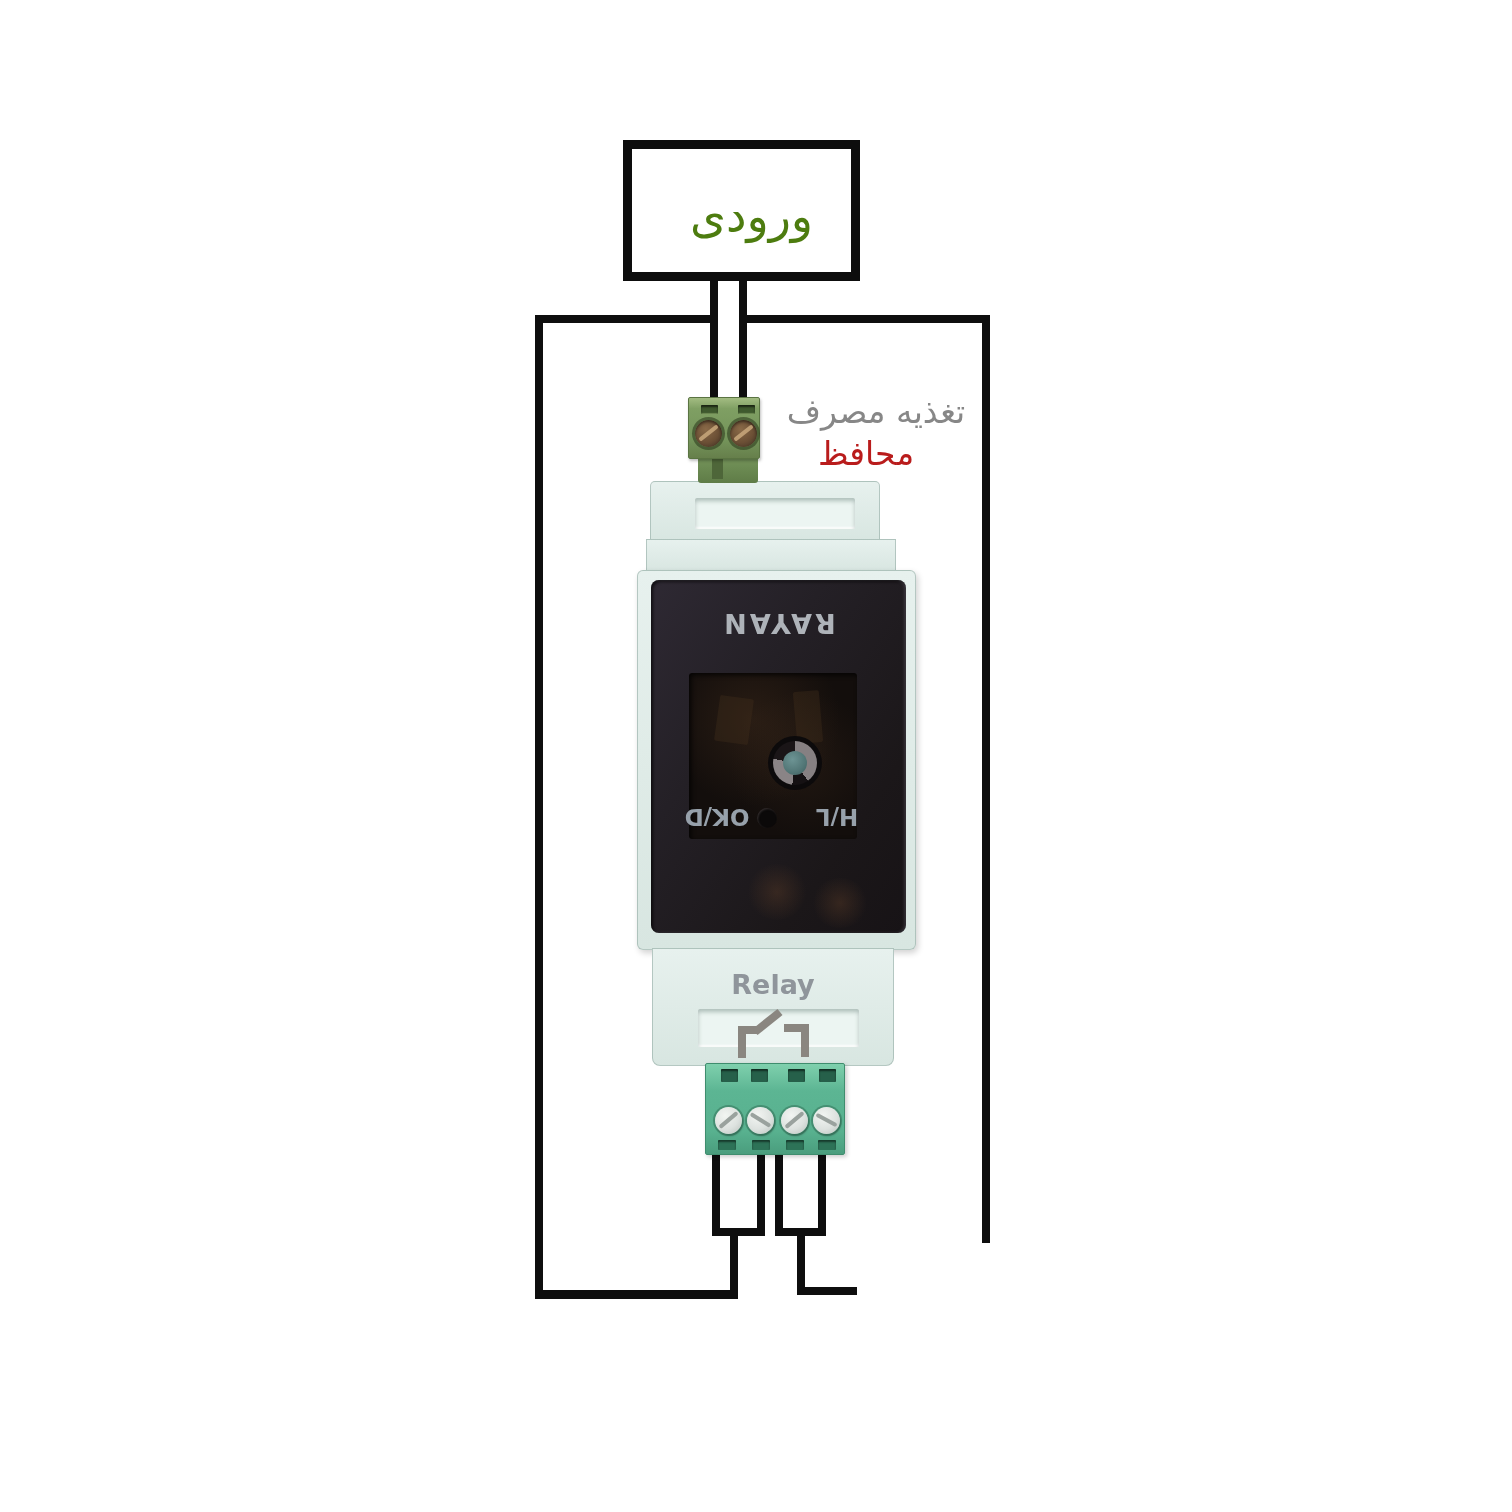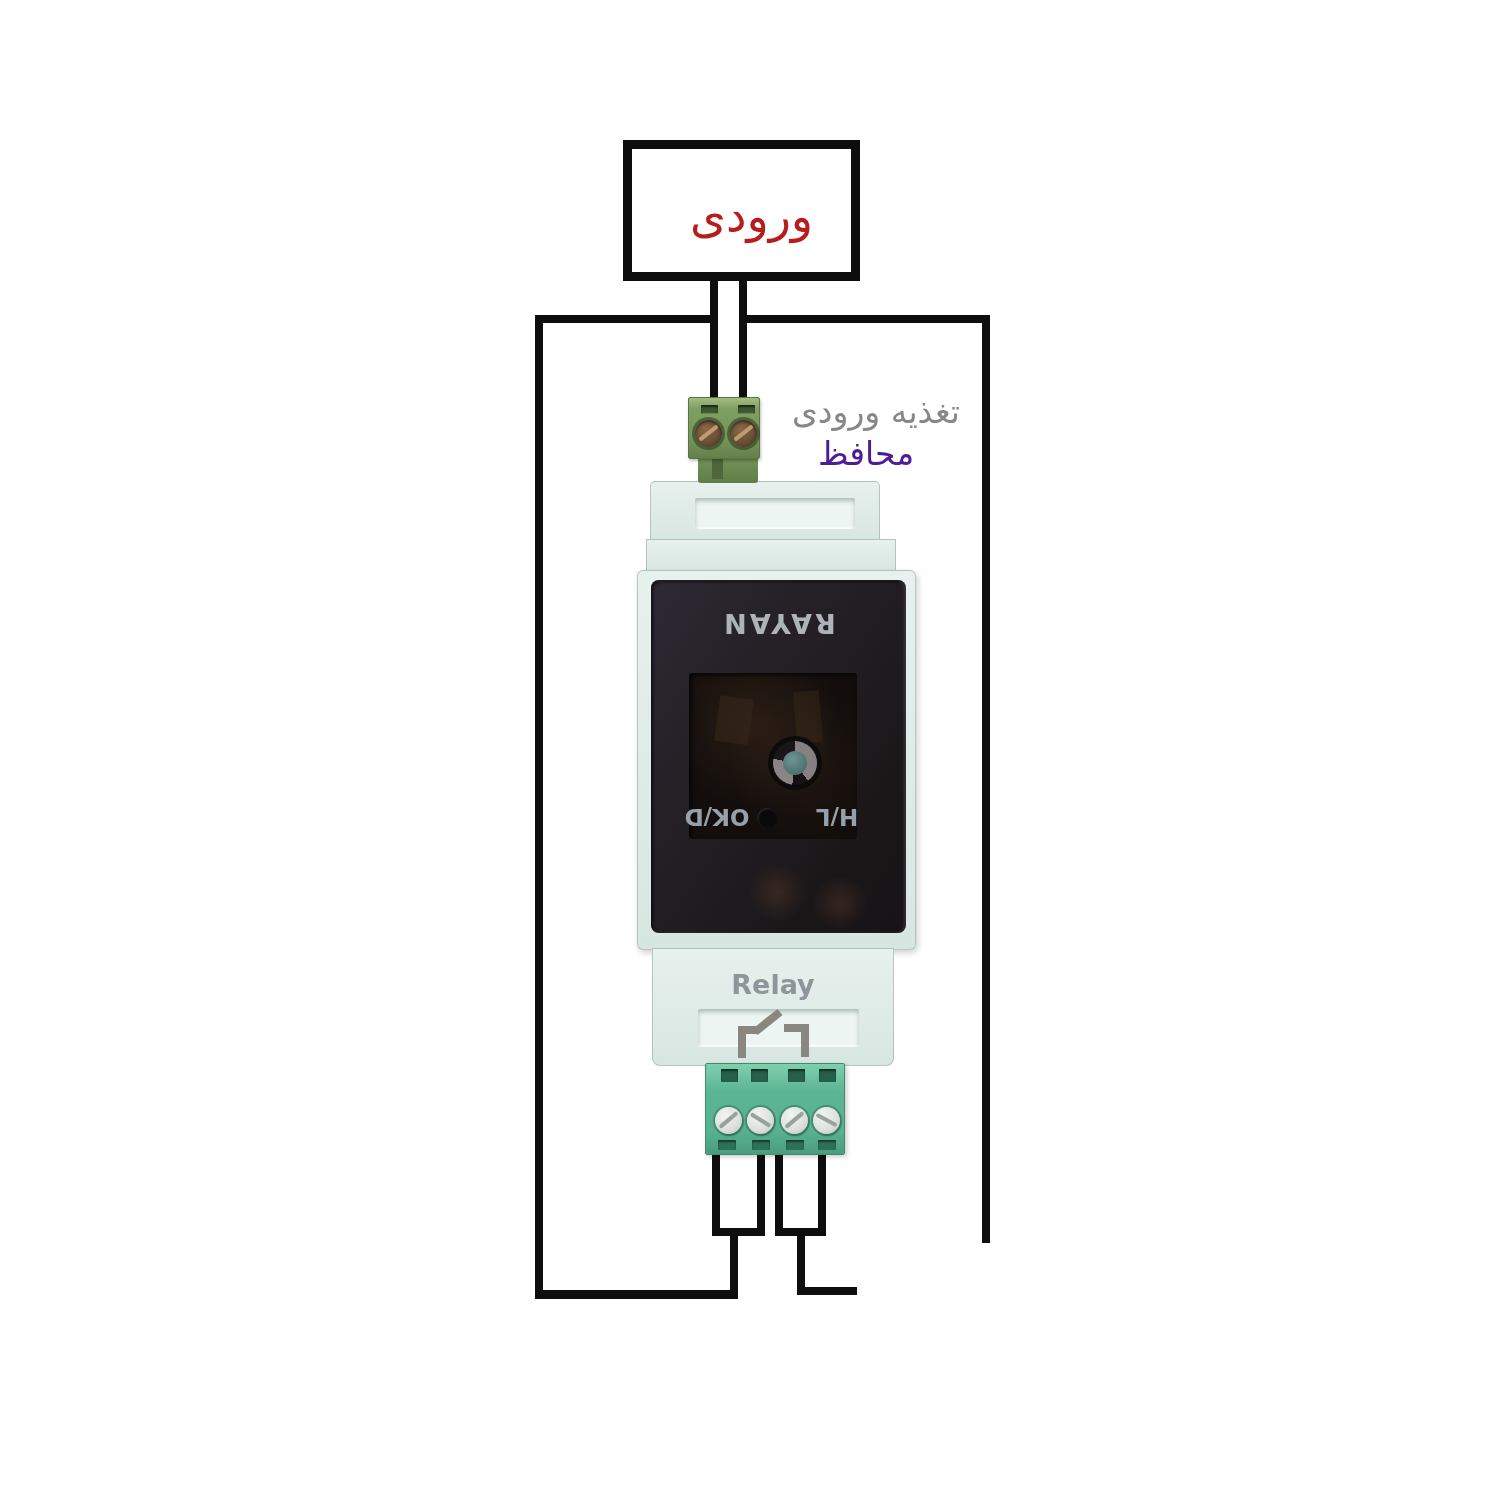--- a/index.html
+++ b/index.html
@@ -3,27 +3,27 @@
 <meta charset="utf-8">
 <style>
   html,body{margin:0;padding:0;background:#ffffff;}
   .canvas{position:relative;width:1512px;height:1512px;background:#ffffff;overflow:hidden;
           font-family:"DejaVu Sans",sans-serif;}
   .wire{position:absolute;background:#0e0e0e;}
   
   .lblbox{position:absolute;background:#ffffff;display:flex;align-items:center;justify-content:center;}
   .input-box{left:623px;top:140px;width:219px;height:123px;border:9px solid #0d0d0d;}
   .consumer-box{left:852px;top:1238px;width:258px;height:110px;border:9px solid #0d0d0d;z-index:5;}
-  .box-label{font-size:46px;color:#b91c1c;direction:rtl;padding-top:10px;margin-left:20px;}
+  .box-label{font-size:46px;color:#4d7c0f;direction:rtl;padding-top:10px;margin-left:20px;}
   .consumer-box .box-label{font-size:44px;padding-top:6px;}
   
   .supply-l1{position:absolute;left:770px;top:392px;width:212px;text-align:center;
              font-size:33px;color:#878787;direction:rtl;}
   .supply-l2{position:absolute;left:770px;top:434px;width:192px;text-align:center;
-             font-size:33px;color:#4c1d95;direction:rtl;}
+             font-size:33px;color:#b91c1c;direction:rtl;}
   
   .tblock{position:absolute;left:688px;top:397px;width:70px;height:60px;z-index:4;
           background:linear-gradient(180deg,#a3bc82 0%,#7f9f63 18%,#74945a 70%,#667f4b 100%);
           border:1px solid #5a7442;border-radius:2px;box-shadow:1px 2px 3px rgba(0,0,0,.25);}
   .tslot{position:absolute;width:17px;height:9px;background:#3f5a2e;border-radius:1px;
          box-shadow:inset 0 2px 2px rgba(0,0,0,.6), inset 0 -1px 1px rgba(160,190,120,.5);}
   .tscrew{position:absolute;width:27px;height:27px;border-radius:50%;
           background:radial-gradient(circle at 40% 35%, #8a6a48 0%, #6b4f35 55%, #3c2f22 100%);
           box-shadow:0 0 0 3px rgba(40,55,25,.55), inset 0 2px 3px rgba(0,0,0,.5);}
   .tscrew .slit{position:absolute;left:2px;top:11px;width:23px;height:4px;background:#c9a87c;
@@ -107,21 +107,21 @@
   <div class="wire" style="left:775px;top:1150px;width:8px;height:86px;"></div>
   <div class="wire" style="left:818px;top:1150px;width:8px;height:86px;"></div>
   <div class="wire" style="left:775px;top:1228px;width:51px;height:8px;"></div>
   <div class="wire" style="left:797px;top:1228px;width:8px;height:67px;"></div>
   <div class="wire" style="left:797px;top:1287px;width:60px;height:8px;"></div>
 
   <div class="lblbox input-box">
     <div class="box-label">ورودی</div>
   </div>
 
-  <div class="supply-l1">تغذیه ورودی</div>
+  <div class="supply-l1">تغذیه مصرف</div>
   <div class="supply-l2">محافظ</div>
 
   <div class="ttab">
     <div class="notch"></div>
   </div>
   <div class="tblock">
     <div class="tslot" style="left:12px;top:7px;"></div>
     <div class="tslot" style="left:49px;top:7px;"></div>
     <div class="tscrew" style="left:6px;top:22px;">
       <div class="slit"></div>

